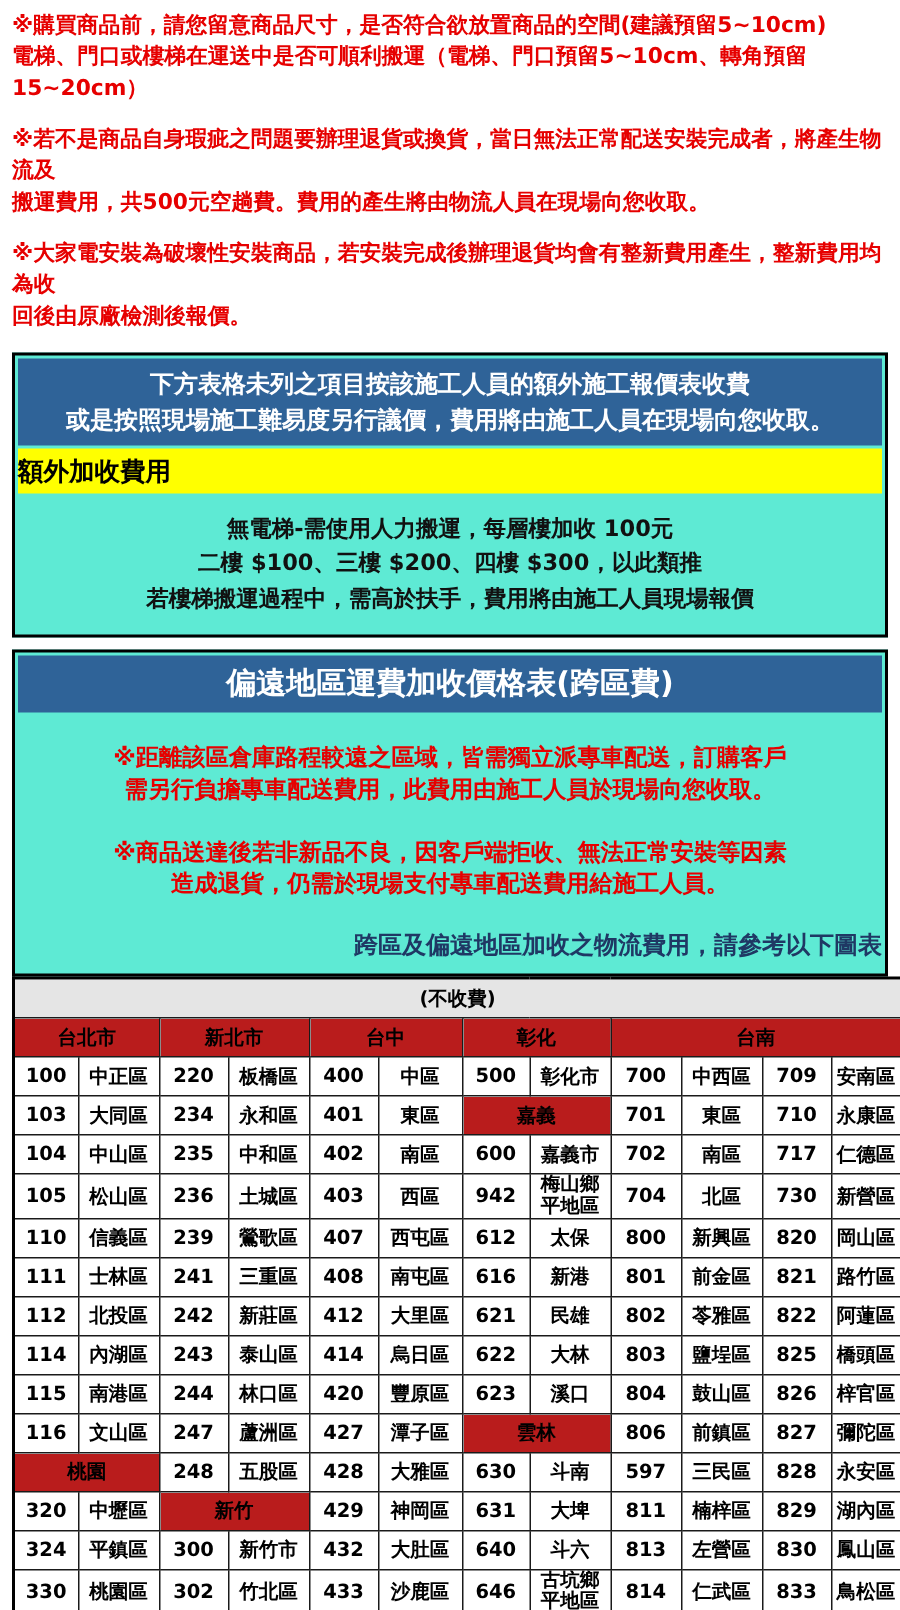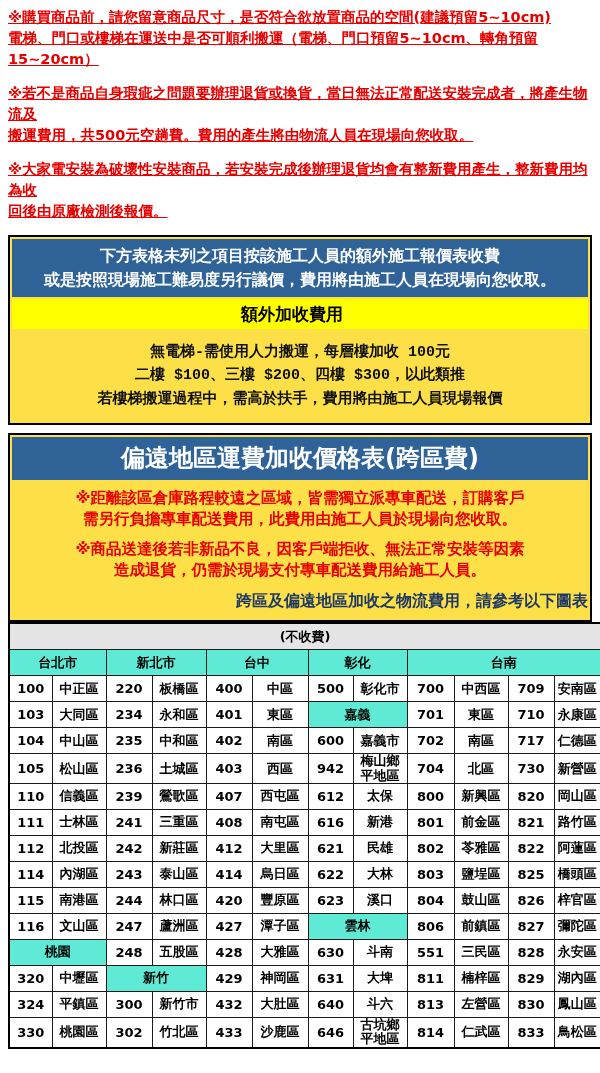--- a/index.html
+++ b/index.html
@@ -17,67 +17,64 @@
 
   
   .notices {
     padding: 7px 8px 0 8px;
   }
   .notices p {
     margin: 0 0 13px 0;
     color: #e60000;
     font-size: 14.5px;
     line-height: 1.45;
-    text-decoration: underline;
   }
 
   
   .box {
     margin: 4px 8px 0 8px;
     border: 2px solid #000;
     padding: 2px;
-    background: #fde047;
+    background: #5eead4;
   }
   .band {
     background: #2f6398;
     color: #ffffff;
     text-align: center;
   }
   .band1 {
     font-size: 16px;
     line-height: 1.5;
     padding: 5px 4px;
   }
   .ytitle {
     margin-top: 2px;
     background: #ffff00;
     color: #000;
-    text-align: center;
     font-size: 17px;
     padding: 4px 16px 3px 0;
   }
   .body1 {
     text-align: center;
     color: #111;
     font-size: 15px;
     line-height: 1.55;
     padding: 12px 0 10px 0;
-    font-family: Liberation Mono, monospace;
   }
   .box2 { margin-top: 8px; padding-bottom: 0; }
   .band2 {
-    font-size: 24px;
+    font-size: 20px;
     padding: 5px 0 6px 0;
   }
   .rednote {
     color: #e60000;
     font-size: 15.5px;
     line-height: 1.38;
     text-align: center;
-    margin: 8px 0;
+    margin: 20px 0;
   }
   .navyline {
     color: #1f3864;
     font-size: 16px;
     text-align: right;
     margin: 10px 0 8px 0;
   }
 
   
   table.fee-table {
@@ -95,21 +92,21 @@
     height: 25px;
     padding: 0 1px;
     overflow: hidden;
   }
   td.nofee {
     font-size: 15px;
     height: 27px;
     background: #e5e5e5;
   }
   td.hl {
-    background: #5eead4;
+    background: #b91c1c;
   }
   td.region {
     font-size: 14.5px;
     height: 27px;
   }
   td.small {
     font-size: 10.5px;
     line-height: 1.1;
   }
 </style>
@@ -310,21 +307,21 @@
         <td>彌陀區</td>
       </tr>
       <tr>
         <td colspan="2" class="hl region">桃園</td>
         <td>248</td>
         <td>五股區</td>
         <td>428</td>
         <td>大雅區</td>
         <td>630</td>
         <td>斗南</td>
-        <td>551</td>
+        <td>597</td>
         <td>三民區</td>
         <td>828</td>
         <td>永安區</td>
       </tr>
       <tr>
         <td>320</td>
         <td>中壢區</td>
         <td colspan="2" class="hl region">新竹</td>
         <td>429</td>
         <td>神岡區</td>

